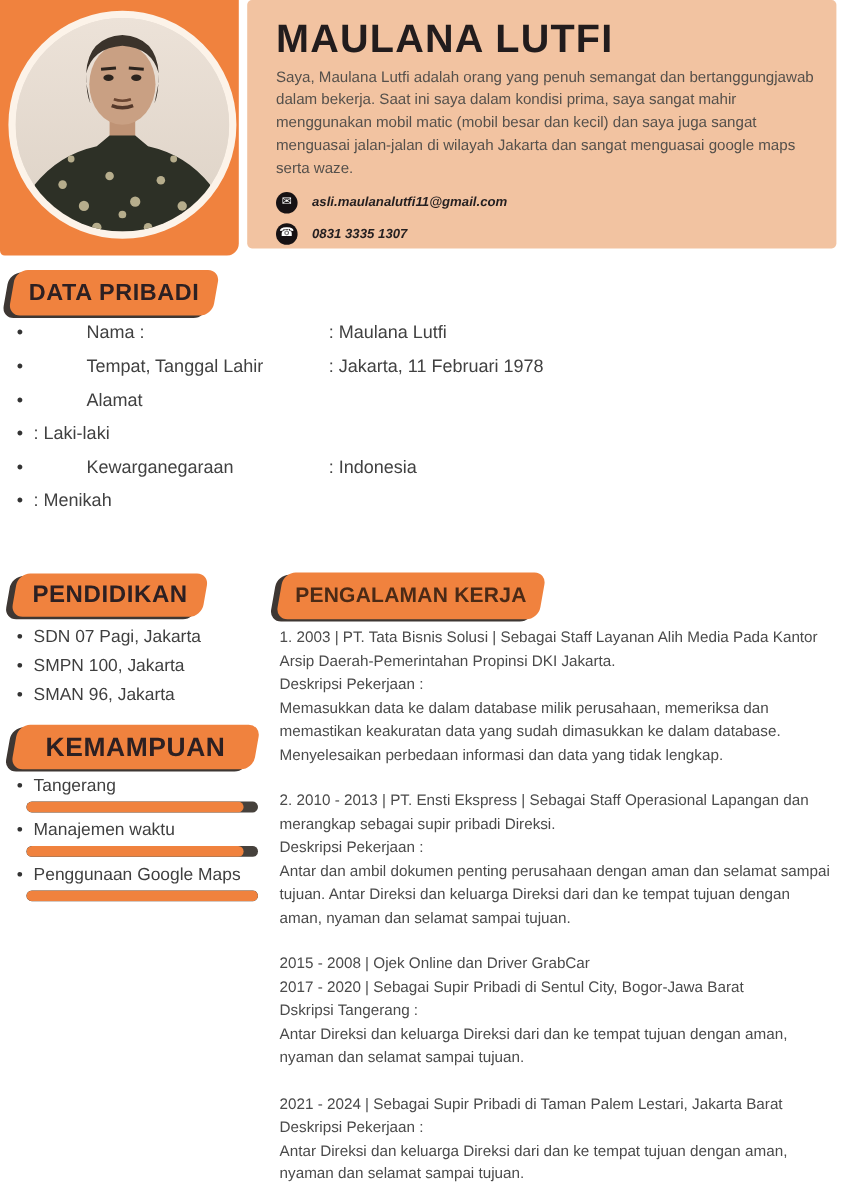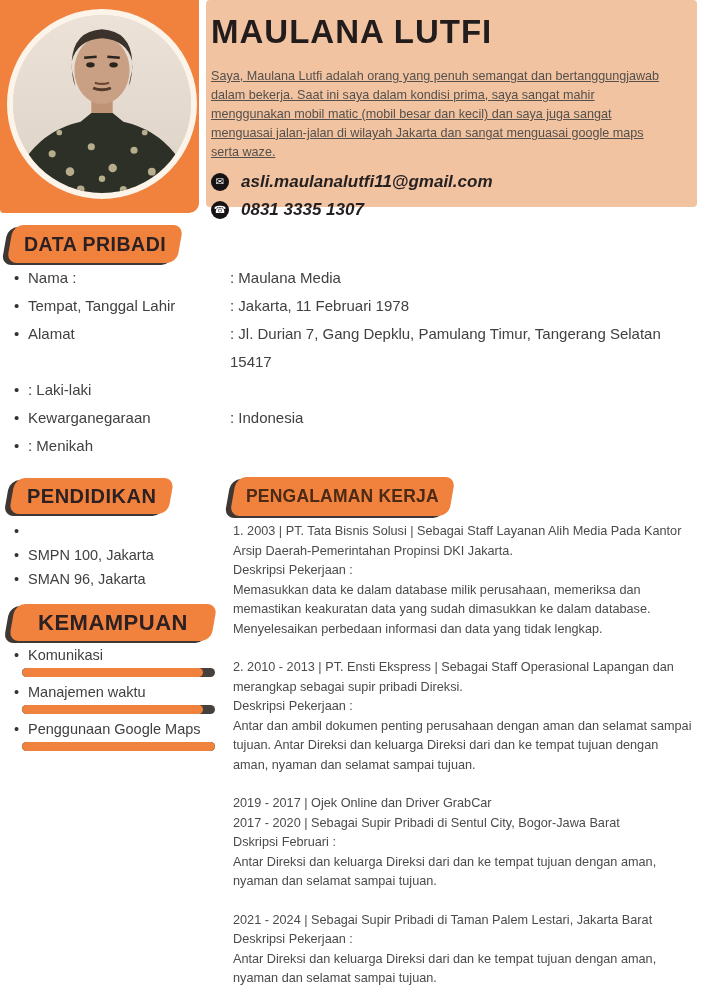--- a/index.html
+++ b/index.html
@@ -8,50 +8,50 @@
 
   
   .photo-panel{position:absolute;left:0;top:0;width:199px;height:213px;
                background:#F0823E;border-radius:0 0 10px 4px;}
   .avatar{position:absolute;left:7px;top:9px;width:178px;height:178px;border-radius:50%;
           border:6px solid #fcf3e9;overflow:hidden;background:#e7ddd3;}
   .avatar svg{display:block;width:100%;height:100%;}
 
   .header-card{position:absolute;left:206px;top:0;width:491px;height:207px;
                background:#F2C3A1;border-radius:4px;box-sizing:border-box;
-               padding:12px 28px 0 5px;}
+               padding:12px 28px 0 24px;}
   .name{font-size:33px;font-weight:800;letter-spacing:1px;color:#221c1d;
         line-height:40px;margin:0;}
-  .summary{font-size:12.6px;line-height:19px;color:#55504b;margin-top:15px;width:452px;text-decoration:underline;}
+  .summary{font-size:12.6px;line-height:19px;color:#55504b;margin-top:3px;width:452px;}
   .contact{margin-top:10px;}
   .contact-row{display:flex;align-items:center;margin-bottom:8px;}
   .cicon{width:18px;height:18px;border-radius:50%;background:#171214;color:#ffffff;
          display:flex;align-items:center;justify-content:center;
          font-family:"DejaVu Sans",sans-serif;font-size:10px;line-height:18px;flex:0 0 18px;}
-  .ctext{margin-left:12px;font-size:17px;font-weight:700;font-style:italic;color:#241f20;}
+  .ctext{margin-left:12px;font-size:11px;font-weight:700;font-style:italic;color:#241f20;}
 
   
   .badge{position:relative;display:inline-block;background:#F0823E;border-radius:10px;
          transform:skewX(-10deg);box-shadow:-5px 2px 0 #3E3733;}
   .badge span{display:inline-block;transform:skewX(10deg);font-weight:700;color:#2d2022;}
   .badge-data{height:38px;line-height:38px;padding:0 14px;left:10px;top:225px;position:absolute;}
   .badge-data span{font-size:19.5px;letter-spacing:.5px;}
   .badge-edu{height:36px;line-height:36px;padding:0 15px;left:12px;top:478px;position:absolute;}
   .badge-edu span{font-size:20px;letter-spacing:.5px;}
   .badge-skill{height:37px;line-height:37px;padding:0 26px;left:12px;top:604px;position:absolute;}
   .badge-skill span{font-size:22px;letter-spacing:.5px;}
   .badge-xp{height:39px;line-height:39px;padding:0 13px;left:233px;top:477px;position:absolute;}
   .badge-xp span{font-size:17.5px;color:#4b2a16;letter-spacing:.2px;}
 
   
   .data-rows{position:absolute;left:14px;top:264px;width:684px;}
   .data-row{display:flex;font-size:15px;line-height:28px;color:#414141;}
   .data-row:nth-child(4){margin-top:0px;}
   .bullet{width:14px;flex:0 0 14px;color:#333;}
-  .data-row .lbl{flex:0 0 202px;width:202px;}
+  .data-row .lbl{flex:0 0 202px;width:202px;margin-left:44px;}
   .data-row .val{width:448px;}
 
   
   .edu-list{position:absolute;left:14px;top:519px;width:220px;}
   .edu-item{display:flex;font-size:14.5px;line-height:24px;color:#3f3f3f;font-weight:400;}
 
   
   .skills{position:absolute;left:14px;top:645px;width:210px;}
   .skill{margin-bottom:5px;}
   .skill-label{display:flex;font-size:14.5px;line-height:20px;color:#3f3f3f;}
@@ -135,64 +135,64 @@
     <span>KEMAMPUAN</span>
   </div>
   <div class="badge badge-xp">
     <span>PENGALAMAN KERJA</span>
   </div>
 
   <div class="data-rows" id="data-rows">
       <div class="data-row">
         <span class="bullet">•</span>
         <span class="lbl">Nama :</span>
-        <span class="val">: Maulana Media</span>
+        <span class="val">: Maulana Lutfi</span>
       </div>
       <div class="data-row">
         <span class="bullet">•</span>
         <span class="lbl">Tempat, Tanggal Lahir</span>
         <span class="val">: Jakarta, 11 Februari 1978</span>
       </div>
       <div class="data-row">
         <span class="bullet">•</span>
         <span class="lbl">Alamat</span>
-        <span class="val">: Jl. Durian 7, Gang Depklu, Pamulang Timur, Tangerang Selatan 15417</span>
       </div>
       <div class="data-row">
         <span class="bullet">•</span>
         <span class="val">: Laki-laki</span>
       </div>
       <div class="data-row">
         <span class="bullet">•</span>
         <span class="lbl">Kewarganegaraan</span>
         <span class="val">: Indonesia</span>
       </div>
       <div class="data-row">
         <span class="bullet">•</span>
         <span class="val">: Menikah</span>
       </div>
     </div>
   <div class="edu-list" id="edu-list">
       <div class="edu-item">
         <span class="bullet">•</span>
+        <span>SDN 07 Pagi, Jakarta</span>
       </div>
       <div class="edu-item">
         <span class="bullet">•</span>
         <span>SMPN 100, Jakarta</span>
       </div>
       <div class="edu-item">
         <span class="bullet">•</span>
         <span>SMAN 96, Jakarta</span>
       </div>
     </div>
   <div class="skills" id="skills">
       <div class="skill">
         <div class="skill-label">
           <span class="bullet">•</span>
-          <span>Komunikasi</span>
+          <span>Tangerang</span>
         </div>
         <div class="bar">
           <div class="bar-fill" style="width: 94%;"></div>
         </div>
       </div>
       <div class="skill">
         <div class="skill-label">
           <span class="bullet">•</span>
           <span>Manajemen waktu</span>
         </div>
@@ -215,23 +215,23 @@
         <div class="xp-line">1. 2003 | PT. Tata Bisnis Solusi | Sebagai Staff Layanan Alih Media Pada Kantor Arsip Daerah-Pemerintahan Propinsi DKI Jakarta.</div>
         <div class="xp-line">Deskripsi Pekerjaan :</div>
         <div class="xp-line">Memasukkan data ke dalam database milik perusahaan, memeriksa dan memastikan keakuratan data yang sudah dimasukkan ke dalam database. Menyelesaikan perbedaan informasi dan data yang tidak lengkap.</div>
       </div>
       <div class="xp-block">
         <div class="xp-line">2. 2010 - 2013 | PT. Ensti Ekspress | Sebagai Staff Operasional Lapangan dan merangkap sebagai supir pribadi Direksi.</div>
         <div class="xp-line">Deskripsi Pekerjaan :</div>
         <div class="xp-line">Antar dan ambil dokumen penting perusahaan dengan aman dan selamat sampai tujuan. Antar Direksi dan keluarga Direksi dari dan ke tempat tujuan dengan aman, nyaman dan selamat sampai tujuan.</div>
       </div>
       <div class="xp-block">
-        <div class="xp-line">2019 - 2017 | Ojek Online dan Driver GrabCar</div>
+        <div class="xp-line">2015 - 2008 | Ojek Online dan Driver GrabCar</div>
         <div class="xp-line">2017 - 2020 | Sebagai Supir Pribadi di Sentul City, Bogor-Jawa Barat</div>
-        <div class="xp-line">Dskripsi Februari :</div>
+        <div class="xp-line">Dskripsi Tangerang :</div>
         <div class="xp-line">Antar Direksi dan keluarga Direksi dari dan ke tempat tujuan dengan aman, nyaman dan selamat sampai tujuan.</div>
       </div>
       <div class="xp-block">
         <div class="xp-line">2021 - 2024 | Sebagai Supir Pribadi di Taman Palem Lestari, Jakarta Barat</div>
         <div class="xp-line">Deskripsi Pekerjaan :</div>
         <div class="xp-line">Antar Direksi dan keluarga Direksi dari dan ke tempat tujuan dengan aman, nyaman dan selamat sampai tujuan.</div>
       </div>
     </div>
 
 </div>

